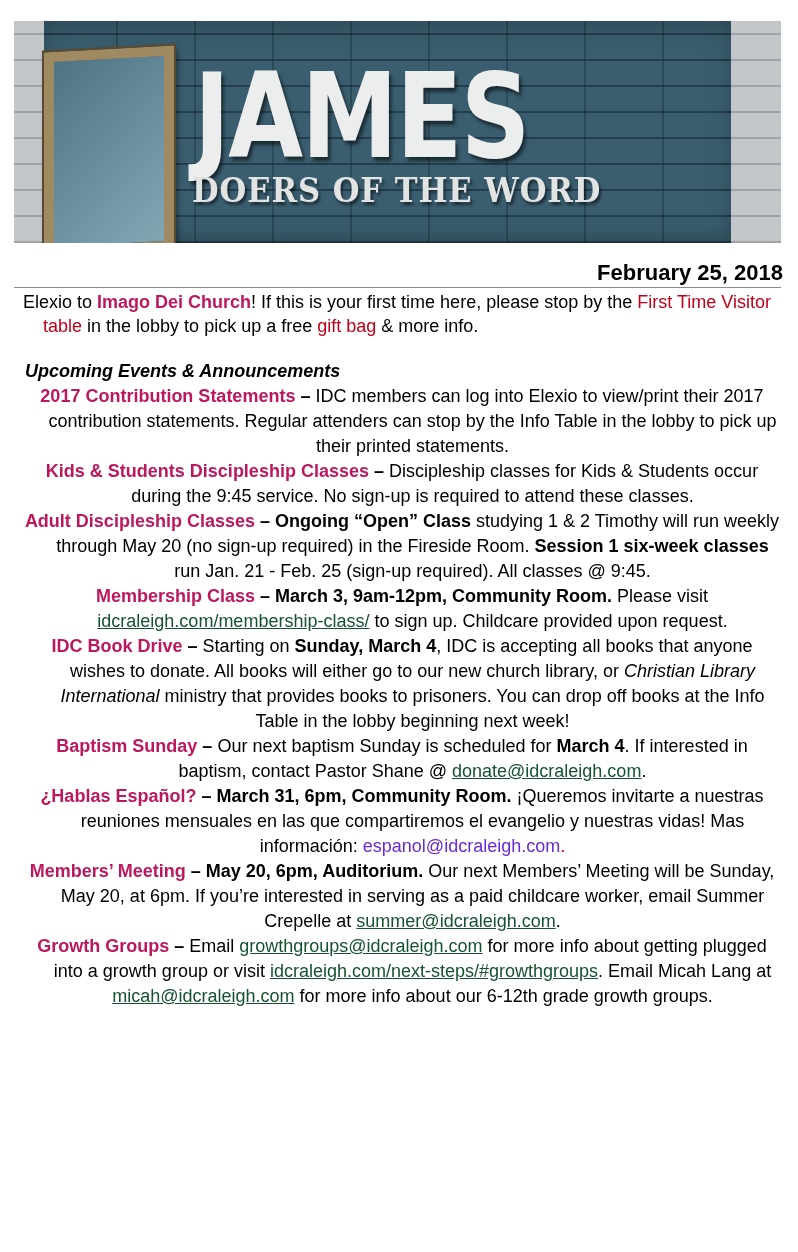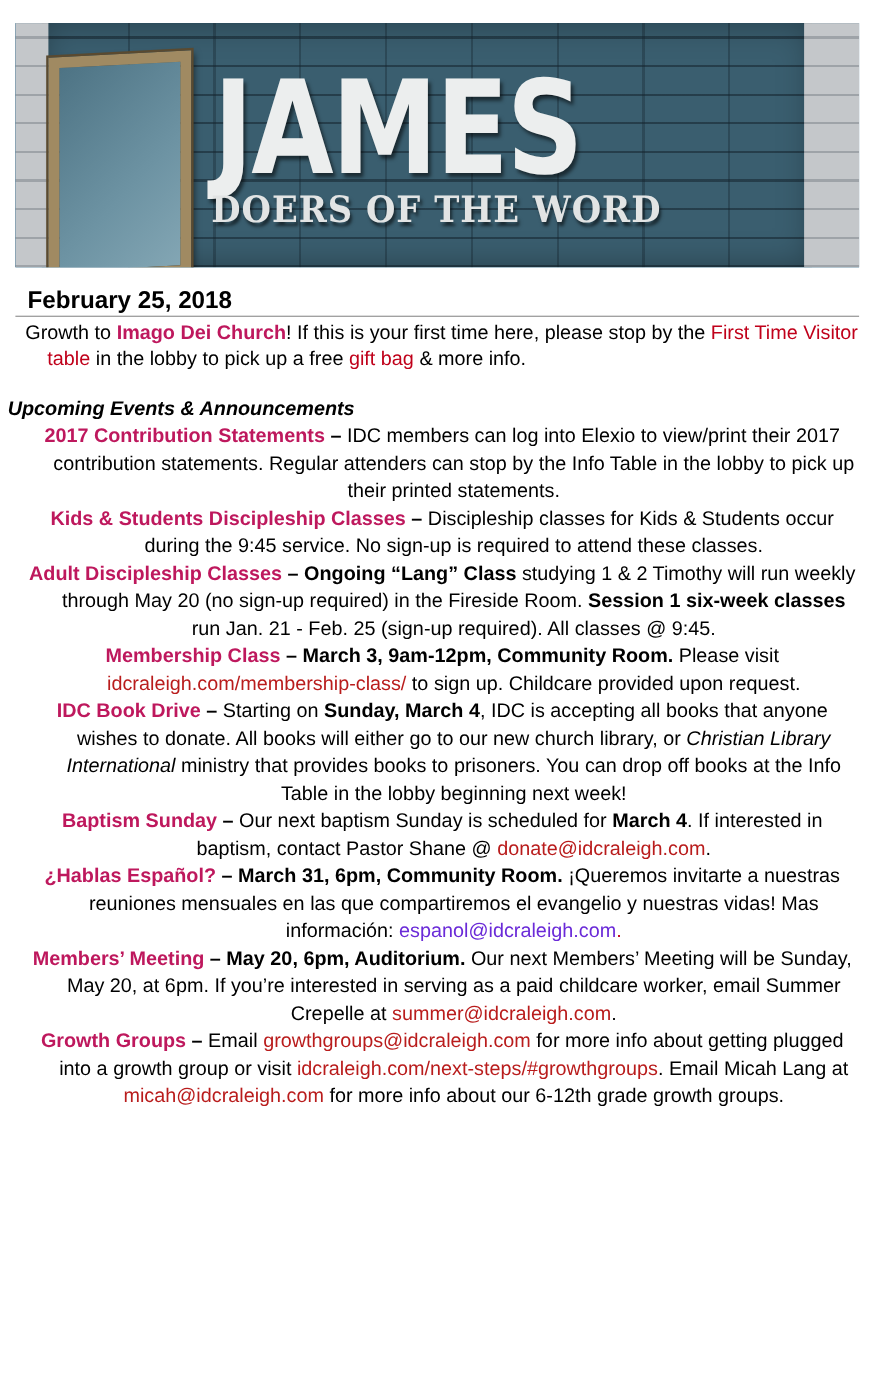--- a/index.html
+++ b/index.html
@@ -23,31 +23,31 @@
            transform: skewY(-3deg); box-shadow: 3px 3px 6px rgba(0,0,0,0.5); }
   .title-main { position: absolute; left: 180px; top: 40px; font-size: 118px; line-height: 110px;
            font-weight: bold; color: #eceeee; letter-spacing: -2px;
            font-family: "DejaVu Sans", sans-serif; text-shadow: 3px 4px 4px rgba(0,0,0,0.55);
            transform: scaleX(0.82); transform-origin: left top; }
   .title-sub { position: absolute; left: 178px; top: 150px; font-size: 33px; font-weight: bold;
            color: #e2e4e4; font-family: "DejaVu Serif", serif; letter-spacing: 1px;
            text-shadow: 2px 3px 3px rgba(0,0,0,0.55); transform: scaleX(0.93); transform-origin: left top; }
 
   .content { position: absolute; left: 23px; top: 259px; width: 760px; }
-  .date { font-size: 22px; font-weight: bold; padding-left: 2px; line-height: 28px; }
+  .date { font-size: 22px; font-weight: bold; padding-left: 2px; line-height: 28px; text-align: right; }
   .rule { position: absolute; left: 14px; top: 287px; width: 767px; height: 1px; background: #8a8a8a; }
   .welcome { position: absolute; left: 23px; top: 290px; width: 760px; font-size: 18px; line-height: 24px; }
   .indent { padding-left: 20px; text-indent: -20px; margin: 0; }
   .red { color: #c0001a; }
   .redb { color: #be185d; font-weight: bold; }
   .b { font-weight: bold; }
   .i { font-style: italic; }
-  a.lnk { color: #b91c1c; }
+  a.lnk { color: #14532d; text-decoration: underline; }
   a.visited { color: #6a2ad8; }
-  .section-title { position: absolute; left: 7px; top: 359px; font-size: 18px; font-weight: bold;
+  .section-title { position: absolute; left: 25px; top: 359px; font-size: 18px; font-weight: bold;
            font-style: italic; line-height: 24px; }
   .items { position: absolute; left: 22px; top: 384px; width: 760px; font-size: 18px; line-height: 25px; }
   .item { padding-left: 21px; text-indent: -21px; margin: 0 0 0 0; text-align: center; }
   .footnote { position: absolute; left: 24px; top: 1272px; font-size: 18px; font-style: italic; line-height: 24px; }
 </style>
 </head>
 <body>
 
 <div class="banner">
   <div class="wall"></div>
@@ -57,31 +57,31 @@
   <div class="title-main">JAMES</div>
   <div class="title-sub">DOERS OF THE WORD</div>
 </div>
 
 <div class="content">
   <div class="date">February 25, 2018</div>
 </div>
 <div class="rule"></div>
 
 <div class="welcome">
-  <p class="indent"><span>Growth to </span><span class="redb">Imago Dei Church</span><span>! If this is your first time here, please stop by the </span><span class="red">First Time Visitor table</span><span> in the lobby to pick up a free </span><span class="red">gift bag</span><span> &amp; more info.</span></p>
+  <p class="indent"><span>Elexio to </span><span class="redb">Imago Dei Church</span><span>! If this is your first time here, please stop by the </span><span class="red">First Time Visitor table</span><span> in the lobby to pick up a free </span><span class="red">gift bag</span><span> &amp; more info.</span></p>
 </div>
 
 <div class="section-title">Upcoming Events &amp; Announcements</div>
 
 <div class="items">
   <p class="item"><span class="redb">2017 Contribution Statements</span><span class="b"> – </span><span>IDC members can log into Elexio to view/print their 2017 contribution statements. Regular attenders can stop by the Info Table in the lobby to pick up their printed statements.</span></p>
 
   <p class="item"><span class="redb">Kids &amp; Students Discipleship Classes</span><span class="b"> – </span><span>Discipleship classes for Kids &amp; Students occur during the 9:45 service. No sign-up is required to attend these classes.</span></p>
 
-  <p class="item"><span class="redb">Adult Discipleship Classes</span><span class="b"> – </span><span class="b">Ongoing “Lang” Class</span><span> studying 1 &amp; 2 Timothy will run weekly through May 20 (no sign-up required) in the Fireside Room. </span><span class="b">Session 1 six-week classes</span><span> run Jan. 21 - Feb. 25 (sign-up required). All classes @ 9:45.</span></p>
+  <p class="item"><span class="redb">Adult Discipleship Classes</span><span class="b"> – </span><span class="b">Ongoing “Open” Class</span><span> studying 1 &amp; 2 Timothy will run weekly through May 20 (no sign-up required) in the Fireside Room. </span><span class="b">Session 1 six-week classes</span><span> run Jan. 21 - Feb. 25 (sign-up required). All classes @ 9:45.</span></p>
 
   <p class="item"><span class="redb">Membership Class</span><span class="b"> – </span><span class="b">March 3, 9am-12pm, Community Room.</span><span> Please visit </span><a class="lnk">idcraleigh.com/membership-class/</a><span> to sign up. Childcare provided upon request.</span></p>
 
   <p class="item"><span class="redb">IDC Book Drive</span><span class="b"> – </span><span>Starting on </span><span class="b">Sunday, March 4</span><span>, IDC is accepting all books that anyone wishes to donate. All books will either go to our new church library, or </span><span class="i">Christian Library International</span><span> ministry that provides books to prisoners. You can drop off books at the Info Table in the lobby beginning next week!</span></p>
 
   <p class="item"><span class="redb">Baptism Sunday</span><span class="b"> – </span><span>Our next baptism Sunday is scheduled for </span><span class="b">March 4</span><span>. If interested in baptism, contact Pastor Shane @ </span><a class="lnk">donate@idcraleigh.com</a><span>.</span></p>
 
   <p class="item"><span class="redb">¿Hablas Español?</span><span class="b"> – </span><span class="b">March 31, 6pm, Community Room.</span><span> ¡Queremos invitarte a nuestras reuniones mensuales en las que compartiremos el evangelio y nuestras vidas! Mas información: </span><a class="visited">espanol@idcraleigh.com</a><span class="red">.</span></p>
 
   <p class="item"><span class="redb">Members’ Meeting</span><span class="b"> – </span><span class="b">May 20, 6pm, Auditorium.</span><span> Our next Members’ Meeting will be Sunday, May 20, at 6pm. If you’re interested in serving as a paid childcare worker, email Summer Crepelle at </span><a class="lnk">summer@idcraleigh.com</a><span>.</span></p>

